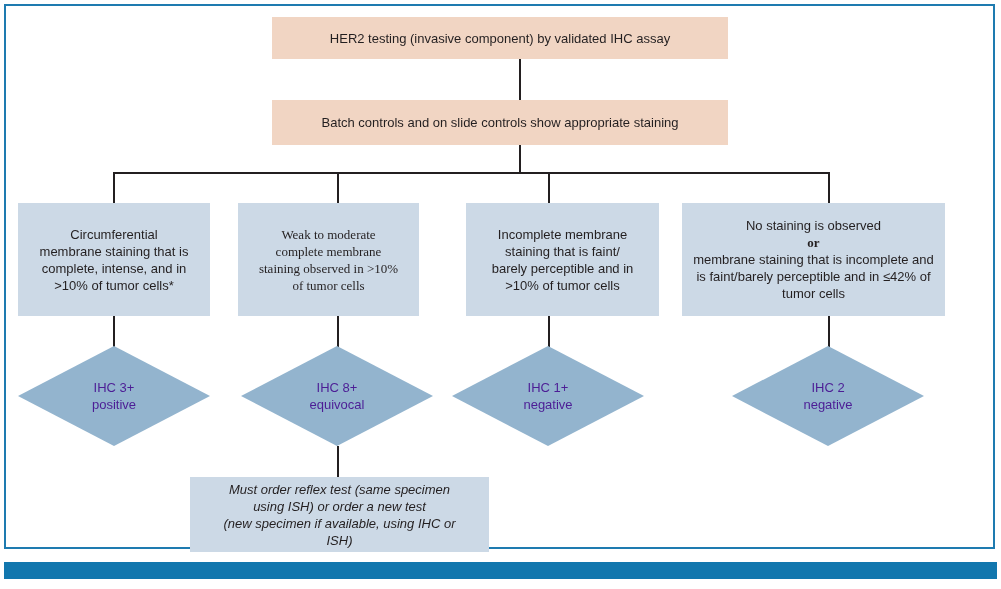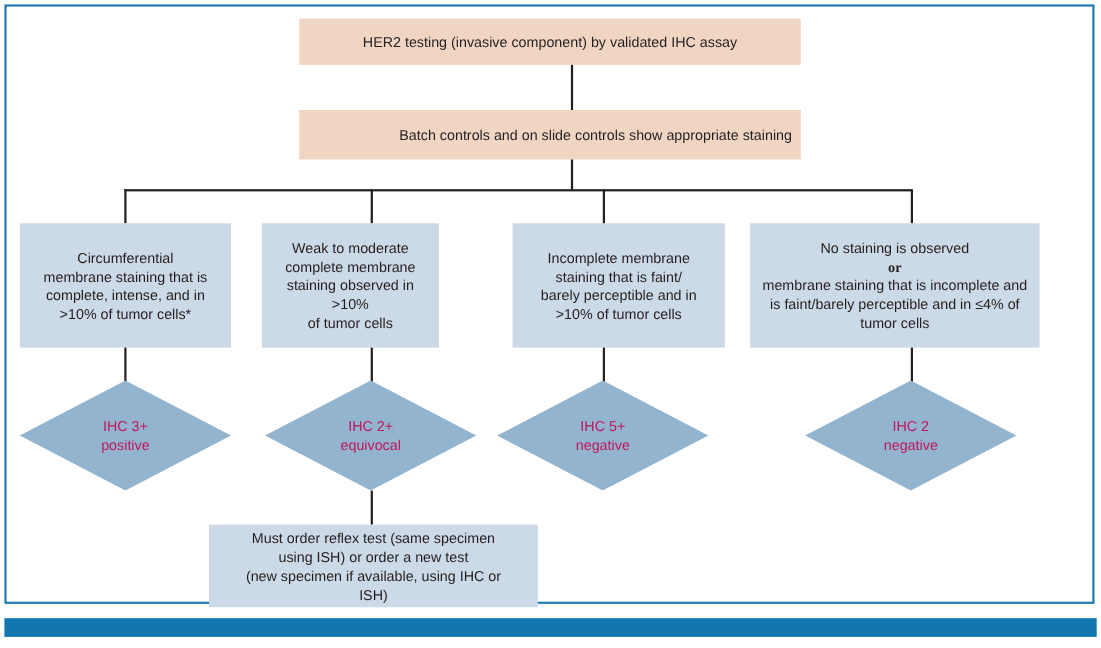--- a/index.html
+++ b/index.html
@@ -80,116 +80,116 @@
     left: 0;
     top: 0;
     width: 100%;
     height: 100%;
     display: flex;
     align-items: center;
     justify-content: center;
     text-align: center;
     font-size: 13px;
     line-height: 17px;
-    color: #be185d;
+    color: #4c1d95;
     white-space: pre-line;
   }
 </style>
 </head>
 <body>
 
 <div id="page">
 
   <div id="frame"></div>
 
   <div class="node peach" style="left:272px; top:17px; width:456px; height:42px;">
     <span class="txt">HER2 testing (invasive component) by validated IHC assay</span>
   </div>
 
   <div class="vline" style="left:519px; top:59px; height:41px;"></div>
 
-  <div class="node peach" style="left:272px; top:100px; width:456px; height:45px;text-align:right;">
+  <div class="node peach" style="left:272px; top:100px; width:456px; height:45px;">
     <span class="txt">Batch controls and on slide controls show appropriate staining</span>
   </div>
 
   <div class="vline" style="left:519px; top:145px; height:28px;"></div>
   <div class="hline" style="left:113px; top:172px; width:716px;"></div>
 
   <div class="vline" style="left:113px; top:172px; height:31px;"></div>
   <div class="vline" style="left:337px; top:172px; height:31px;"></div>
   <div class="vline" style="left:548px; top:172px; height:31px;"></div>
   <div class="vline" style="left:828px; top:172px; height:31px;"></div>
 
   <div class="node lightblue" style="left:18px; top:203px; width:192px; height:113px;text-align:center;">
     <span class="txt">Circumferential
 membrane staining that is
 complete, intense, and in
 &gt;10% of tumor cells*</span>
   </div>
 
-  <div class="node lightblue" style="left:238px; top:203px; width:161px; height:113px;">
+  <div class="node lightblue" style="left:238px; top:203px; width:181px; height:113px;font-family:Liberation Serif, serif;">
     <span class="txt">Weak to moderate
 complete membrane
 staining observed in &gt;10%
 of tumor cells</span>
   </div>
 
   <div class="node lightblue" style="left:466px; top:203px; width:193px; height:113px;">
     <span class="txt">Incomplete membrane
 staining that is faint/
 barely perceptible and in
 &gt;10% of tumor cells</span>
   </div>
 
   <div class="node lightblue" style="left:682px; top:203px; width:263px; height:113px;">
     <span class="txt"><span>No staining is observed</span><br><b>or</b><br><span style="white-space:pre-line">membrane staining that is incomplete and
-is faint/barely perceptible and in ≤4% of
+is faint/barely perceptible and in ≤42% of
 tumor cells</span></span>
   </div>
 
   <div class="vline" style="left:113px; top:316px; height:32px;"></div>
   <div class="vline" style="left:337px; top:316px; height:32px;"></div>
   <div class="vline" style="left:548px; top:316px; height:32px;"></div>
   <div class="vline" style="left:828px; top:316px; height:32px;"></div>
 
   <div class="diamond" style="left:18px; top:346px; width:192px; height:100px;">
     <svg width="192" height="100" viewBox="0 0 192 100">
       <polygon points="96,0 192,50 96,100 0,50" fill="#93b4ce"></polygon>
     </svg>
     <div class="dlabel"><span>IHC 3+
 positive</span></div>
   </div>
 
   <div class="diamond" style="left:241px; top:346px; width:192px; height:100px;">
     <svg width="192" height="100" viewBox="0 0 192 100">
       <polygon points="96,0 192,50 96,100 0,50" fill="#93b4ce"></polygon>
     </svg>
-    <div class="dlabel"><span>IHC 2+
+    <div class="dlabel"><span>IHC 8+
 equivocal</span></div>
   </div>
 
   <div class="diamond" style="left:452px; top:346px; width:192px; height:100px;">
     <svg width="192" height="100" viewBox="0 0 192 100">
       <polygon points="96,0 192,50 96,100 0,50" fill="#93b4ce"></polygon>
     </svg>
-    <div class="dlabel"><span>IHC 5+
+    <div class="dlabel"><span>IHC 1+
 negative</span></div>
   </div>
 
   <div class="diamond" style="left:732px; top:346px; width:192px; height:100px;">
     <svg width="192" height="100" viewBox="0 0 192 100">
       <polygon points="96,0 192,50 96,100 0,50" fill="#93b4ce"></polygon>
     </svg>
     <div class="dlabel"><span>IHC 2
 negative</span></div>
   </div>
 
   <div class="vline" style="left:337px; top:446px; height:31px;"></div>
 
-  <div class="node lightblue" style="left:190px; top:477px; width:299px; height:75px;">
+  <div class="node lightblue" style="left:190px; top:477px; width:299px; height:75px;font-style:italic;">
     <span class="txt">Must order reflex test (same specimen
 using ISH) or order a new test
 (new specimen if available, using IHC or
 ISH)</span>
   </div>
 
   <div id="bottom-bar"></div>
 
 </div>
 

